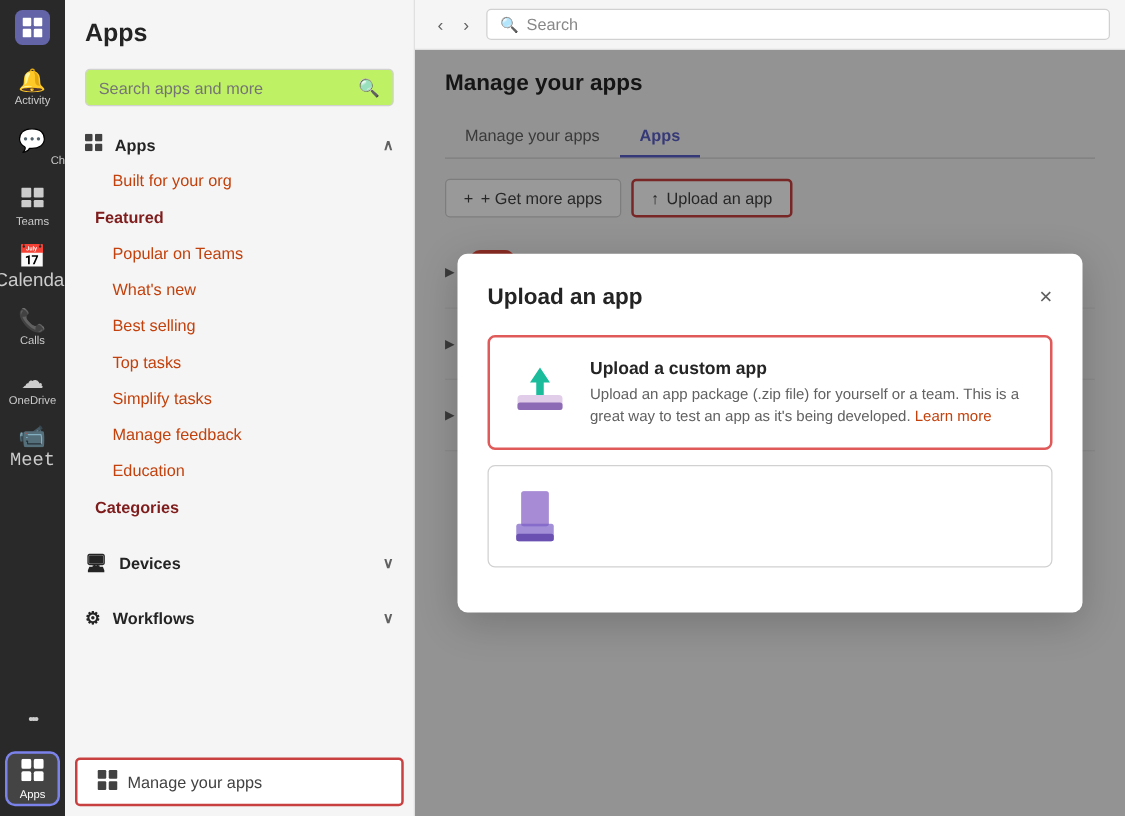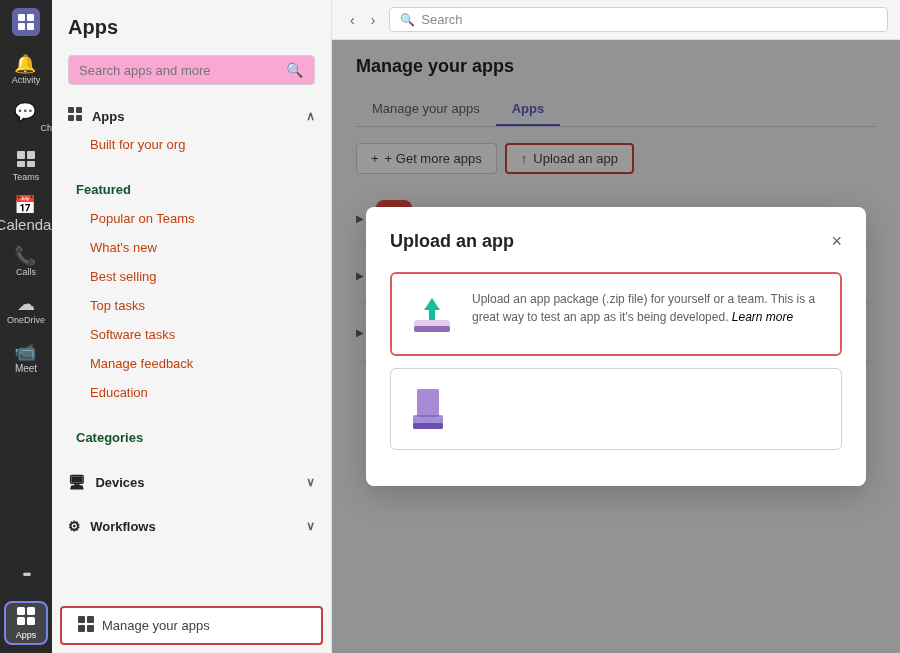--- a/index.html
+++ b/index.html
@@ -49,21 +49,21 @@
     .sidebar-header {
       padding: 16px 16px 8px 16px;
       font-size: 20px;
       font-weight: 700;
       color: #242424;
     }
     .search-box {
       margin: 8px 16px;
       display: flex;
       align-items: center;
-      background: #f9a8d4;
+      background: #bef264;
       border: 1px solid #d1d1d1;
       border-radius: 4px;
       padding: 6px 10px;
       gap: 6px;
     }
     .search-box input {
       border: none; outline: none; background: transparent; font-size: 13px; color: #616161; flex: 1;
     }
     .search-icon-small { color: #616161; font-size: 14px; }
 
@@ -84,23 +84,23 @@
     .sidebar-nav-item {
       padding: 7px 16px 7px 30px;
       font-size: 13px;
       color: #c2410c;
       cursor: pointer;
       border-radius: 4px;
       margin: 0 8px;
     }
     .sidebar-nav-item.category-header {
       font-weight: 600;
-      color: #14532d;
+      color: #7f1d1d;
       padding-left: 16px;
-      margin-top: 16px;
+      margin-top: 0;
     }
 
     .sidebar-bottom-item {
       display: flex;
       align-items: center;
       padding: 8px 16px;
       font-size: 13px;
       color: #424242;
       cursor: pointer;
       gap: 8px;
@@ -243,21 +243,21 @@
       width: 48px;
       height: 48px;
       flex-shrink: 0;
       display: flex;
       align-items: center;
       justify-content: center;
     }
     .option-content { flex: 1; }
     .option-title { font-size: 14px; font-weight: 700; color: #242424; margin-bottom: 4px; }
     .option-desc { font-size: 12px; color: #616161; line-height: 1.5; }
-    .option-link { color: #000000; text-decoration: none; font-style: italic; }
+    .option-link { color: #c2410c; text-decoration: none; }
   </style>
 </head>
 <body>
 
 <div class="left-rail">
   <div class="rail-logo">
     <svg width="16" height="16" viewBox="0 0 16 16" fill="white">
         <rect x="0" y="0" width="7" height="7" rx="1"></rect>
         <rect x="9" y="0" width="7" height="7" rx="1"></rect>
         <rect x="0" y="9" width="7" height="7" rx="1"></rect>
@@ -290,21 +290,21 @@
   <div class="rail-item">
     <span class="icon">📞</span>
     <span style="font-size:9px;">Calls</span>
   </div>
   <div class="rail-item">
     <span class="icon">☁</span>
     <span style="font-size:9px;">OneDrive</span>
   </div>
   <div class="rail-item">
     <span class="icon">📹</span>
-    <span style="font-size:10px;">Meet</span>
+    <span style="font-size:15px;font-family:Liberation Mono, monospace;">Meet</span>
   </div>
   <div class="rail-item" style="margin-top:auto;">
     <span class="icon" style="letter-spacing:-2px;font-size:12px;">•••</span>
   </div>
   <div class="rail-item apps-active">
     <span class="icon">
       <svg width="18" height="18" viewBox="0 0 18 18" fill="white">
           <rect x="0" y="0" width="8" height="8" rx="1.5"></rect>
           <rect x="10" y="0" width="8" height="8" rx="1.5"></rect>
           <rect x="0" y="10" width="8" height="8" rx="1.5"></rect>
@@ -353,21 +353,21 @@
     <div class="sidebar-nav-item">
       <span>What's new</span>
     </div>
     <div class="sidebar-nav-item">
       <span>Best selling</span>
     </div>
     <div class="sidebar-nav-item">
       <span>Top tasks</span>
     </div>
     <div class="sidebar-nav-item">
-      <span>Software tasks</span>
+      <span>Simplify tasks</span>
     </div>
     <div class="sidebar-nav-item">
       <span>Manage feedback</span>
     </div>
 
     <div class="sidebar-nav-item">
       <span>Education</span>
     </div>
     <div class="sidebar-nav-item category-header">
       <span>Categories</span>
@@ -492,20 +492,21 @@
 
             <svg width="48" height="48" viewBox="0 0 48 48" fill="none">
 
               <rect x="6" y="30" width="36" height="12" rx="3" fill="#9b59b6" opacity="0.3"></rect>
               <rect x="6" y="36" width="36" height="6" rx="2" fill="#8e6bb5"></rect>
 
               <polygon points="24,8 16,20 21,20 21,30 27,30 27,20 32,20" fill="#1abc9c"></polygon>
             </svg>
           </div>
           <div class="option-content">
+            <div class="option-title">Upload a custom app</div>
             <div class="option-desc">
               <span>Upload an app package (.zip file) for yourself or a team. This is a great way to test an app as it's being developed.</span>
               <a href="#" class="option-link">Learn more</a>
             </div>
           </div>
         </div>
 
         <div class="modal-option">
           <div class="option-icon">
 

